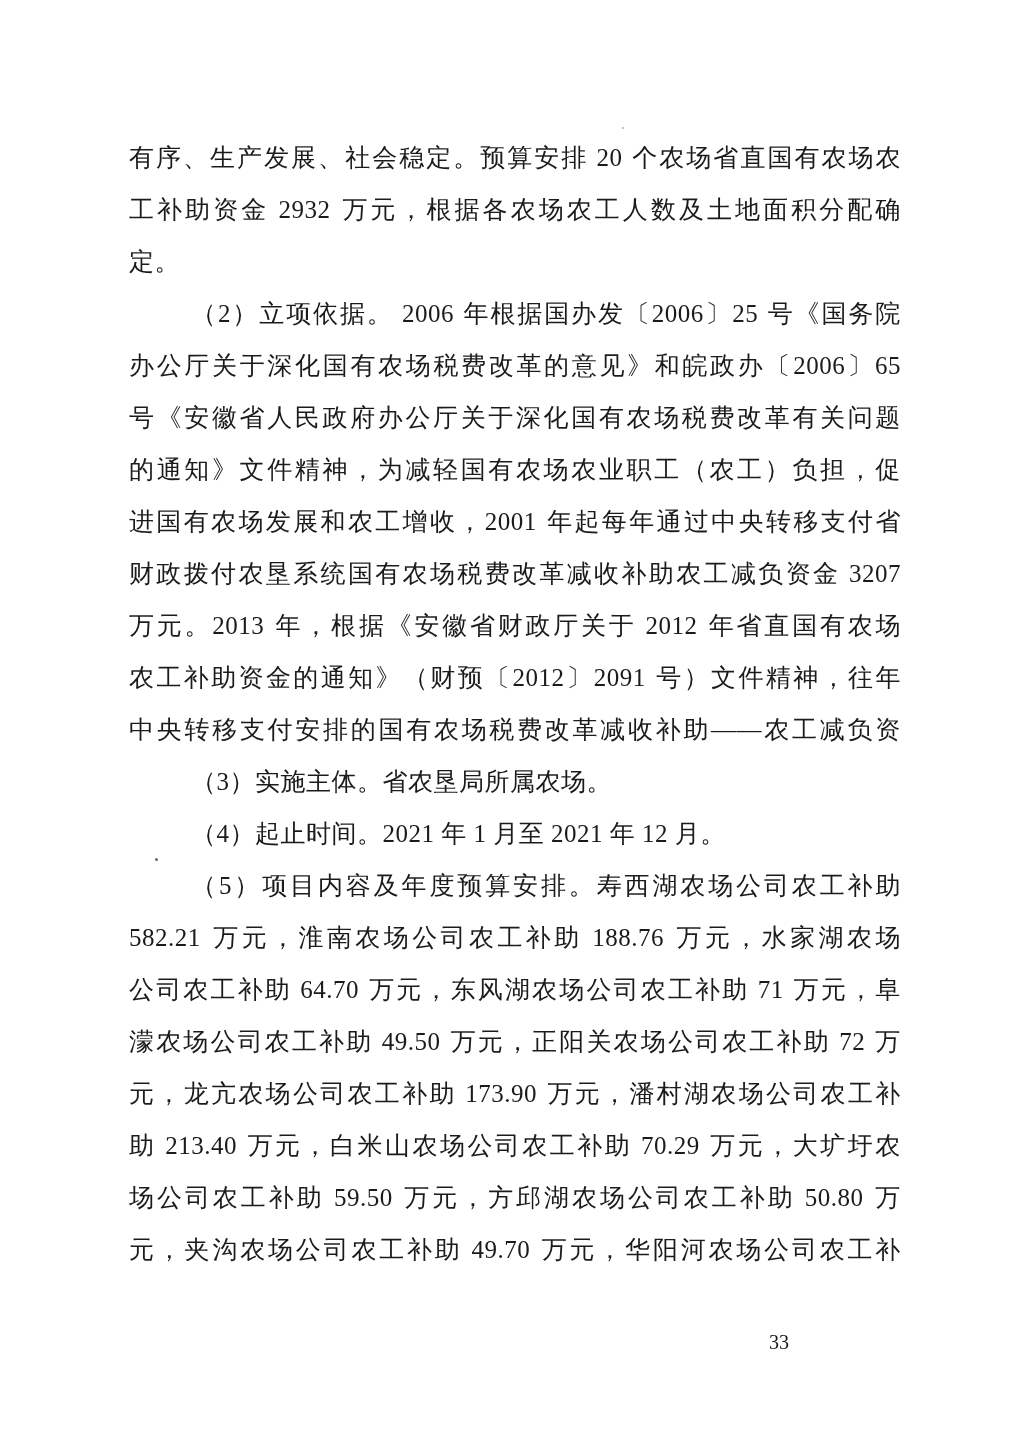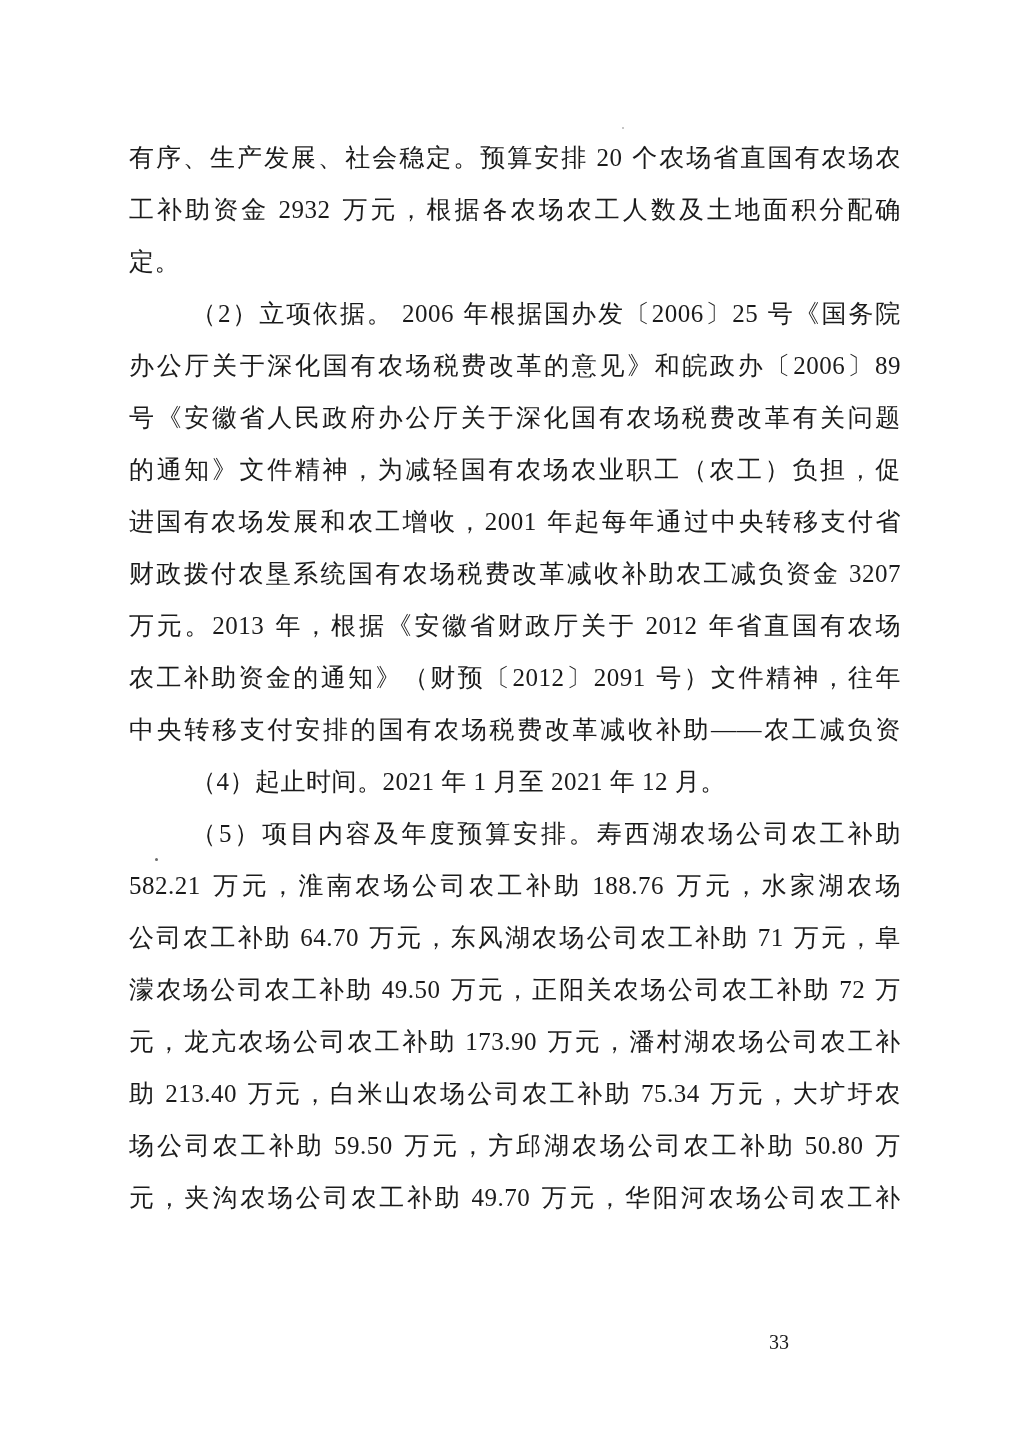--- a/index.html
+++ b/index.html
@@ -179,21 +179,21 @@
           <span>意</span>
           <span>见</span>
           <span>》</span>
           <span>和</span>
           <span>皖</span>
           <span>政</span>
           <span>办</span>
           <span>〔</span>
           <span>2006</span>
           <span>〕</span>
-          <span>89</span>
+          <span>65</span>
         </div>
       <div class="line fill">
           <span>号</span>
           <span>《</span>
           <span>安</span>
           <span>徽</span>
           <span>省</span>
           <span>人</span>
           <span>民</span>
           <span>政</span>
@@ -391,20 +391,23 @@
           <span>助</span>
           <span>——</span>
           <span>农</span>
           <span>工</span>
           <span>减</span>
           <span>负</span>
           <span>资</span>
         </div>
     </div>
 
+    <div>
+      <div class="line ind">（3）实施主体。省农垦局所属农场。</div>
+    </div>
 
     <div>
       <div class="line ind">（4）起止时间。2021 年 1 月至 2021 年 12 月。</div>
     </div>
 
     <div>
       <div class="line fill ind">
           <span>（</span>
           <span>5</span>
           <span>）</span>
@@ -567,21 +570,21 @@
           <span>山</span>
           <span>农</span>
           <span>场</span>
           <span>公</span>
           <span>司</span>
           <span>农</span>
           <span>工</span>
           <span>补</span>
           <span>助</span>
           <span>&nbsp;</span>
-          <span>75.34</span>
+          <span>70.29</span>
           <span>&nbsp;</span>
           <span>万</span>
           <span>元</span>
           <span>，</span>
           <span>大</span>
           <span>圹</span>
           <span>圩</span>
           <span>农</span>
         </div>
       <div class="line fill">

